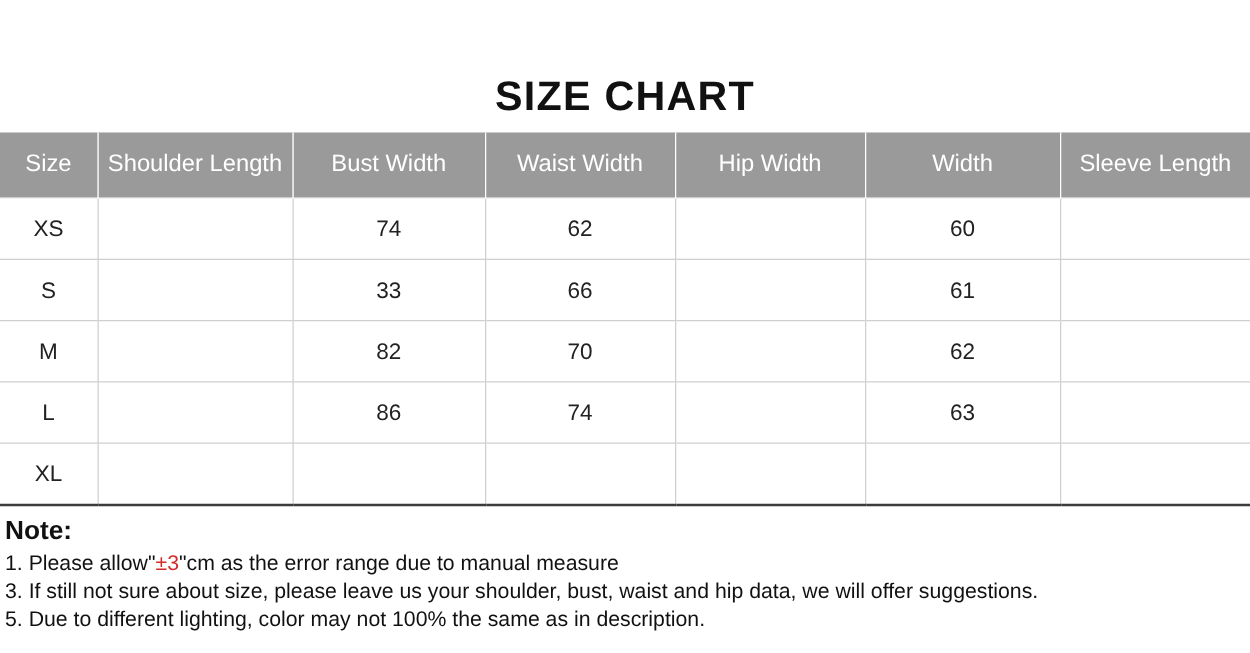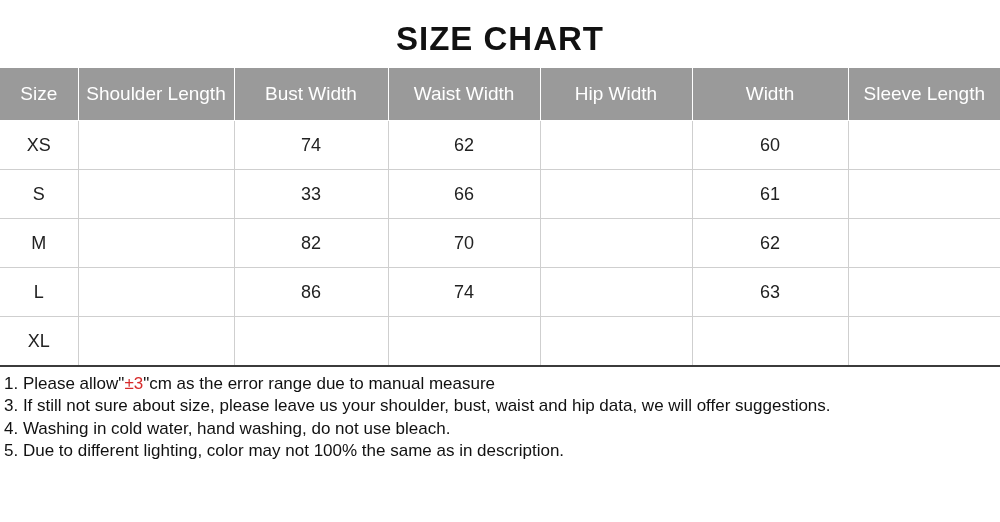--- a/index.html
+++ b/index.html
@@ -21,20 +21,21 @@
     box-sizing: border-box;
   }
   .title {
     text-align: center;
     font-size: 33px;
     font-weight: bold;
     letter-spacing: 1px;
     padding-top: 20px;
     padding-bottom: 10px;
     color: #111111;
+    margin-top: 38px;
   }
   table.size-table {
     width: 1000px;
     border-collapse: collapse;
     table-layout: fixed;
     border-radius: 21px;
   }
   table.size-table th {
     background: #9a9a9a;
     color: #ffffff;
@@ -163,19 +164,19 @@
         <td></td>
         <td></td>
         <td></td>
         <td></td>
         <td></td>
       </tr>
     </tbody>
   </table>
 
   <div class="notes">
+    <div class="notes-title">Note:</div>
     <div class="note-line"><span>1. Please allow"</span><span class="tolerance">±3</span><span>"cm as the error range due to manual measure</span></div>
     <div class="note-line">3. If still not sure about size, please leave us your shoulder, bust, waist and hip data, we will offer suggestions.</div>
-    <div class="note-line">4. Washing in cold water, hand washing, do not use bleach.</div>
     <div class="note-line">5. Due to different lighting, color may not 100% the same as in description.</div>
   </div>
 
 </div>
 
 </body></html>

